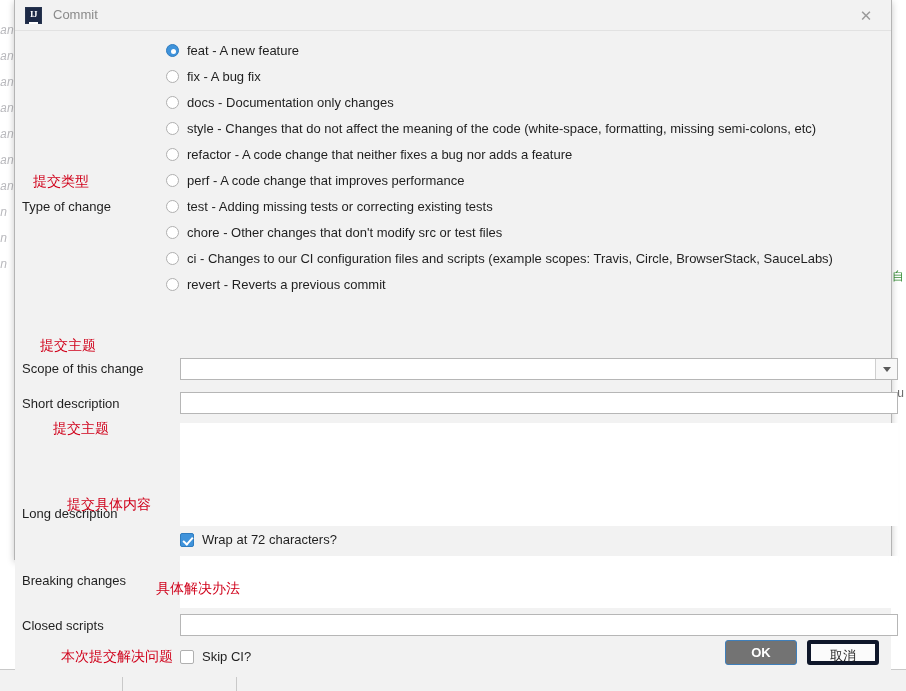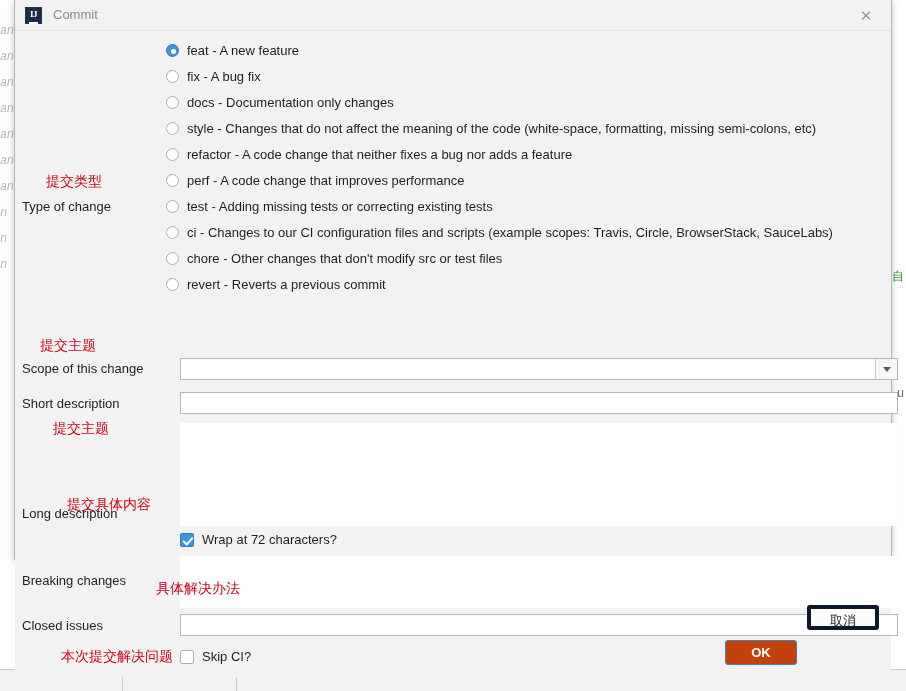--- a/index.html
+++ b/index.html
@@ -259,25 +259,24 @@
   .btn {
     width: 72px; height: 25px;
     font-size: 13px;
     border-radius: 3px;
     cursor: pointer;
     font-family: "Liberation Sans", sans-serif;
     line-height: 23px;
     text-align: center;
   }
   .btn-primary {
-    background: #c2410c;
+    background: #737373;
     border: 1px solid #3f7fba;
     color: #ffffff;
     font-weight: bold;
-    margin-top: 35px;
   }
   .btn-default {
     background: #fbfbfb;
     border: 4px solid #0f172a;
     color: #1f1f1f;
     font-family: "DejaVu Sans", sans-serif;
   }
 </style>
 </head>
 <body>
@@ -307,32 +306,32 @@
 
   <div id="titlebar">
     <div id="app-icon">IJ<i></i></div>
     <div id="dialog-title">Commit</div>
     <div id="close-btn">✕</div>
   </div>
 
   <div id="content">
 
     <div class="field-label" style="top:168px;">Type of change</div>
-    <div class="cn-note" style="left:31px; top:142px;">提交类型</div>
+    <div class="cn-note" style="left:18px; top:142px;">提交类型</div>
 
     <div id="radio-group">
         <div class="radio-row selected"><span class="radio-mark"></span><span class="radio-label">feat - A new feature</span></div>
         <div class="radio-row"><span class="radio-mark"></span><span class="radio-label">fix - A bug fix</span></div>
         <div class="radio-row"><span class="radio-mark"></span><span class="radio-label">docs - Documentation only changes</span></div>
         <div class="radio-row"><span class="radio-mark"></span><span class="radio-label">style - Changes that do not affect the meaning of the code (white-space, formatting, missing semi-colons, etc)</span></div>
         <div class="radio-row"><span class="radio-mark"></span><span class="radio-label">refactor - A code change that neither fixes a bug nor adds a feature</span></div>
         <div class="radio-row"><span class="radio-mark"></span><span class="radio-label">perf - A code change that improves performance</span></div>
         <div class="radio-row"><span class="radio-mark"></span><span class="radio-label">test - Adding missing tests or correcting existing tests</span></div>
+        <div class="radio-row"><span class="radio-mark"></span><span class="radio-label">chore - Other changes that don't modify src or test files</span></div>
         <div class="radio-row"><span class="radio-mark"></span><span class="radio-label">ci - Changes to our CI configuration files and scripts (example scopes: Travis, Circle, BrowserStack, SauceLabs)</span></div>
-        <div class="radio-row"><span class="radio-mark"></span><span class="radio-label">chore - Other changes that don't modify src or test files</span></div>
         <div class="radio-row"><span class="radio-mark"></span><span class="radio-label">revert - Reverts a previous commit</span></div>
       </div>
 
     <div class="field-label" style="top:330px;">Scope of this change</div>
     <div class="cn-note" style="left:25px; top:306px;">提交主题</div>
     <div class="combo-wrap">
       <input class="combo-input" type="text" value="" style="">
       <div class="combo-arrow"></div>
     </div>
 
@@ -345,21 +344,21 @@
     <textarea class="textarea-box" style="left: 165px; top: 392px; width: 718px; height: 103px;"></textarea>
 
     <div class="cbx-row checked" style="left:165px; top:501px;">
       <span class="cbx-mark"></span><span>Wrap at 72 characters?</span>
     </div>
 
     <div class="field-label" style="top:542px;">Breaking changes</div>
     <textarea class="textarea-box" style="left: 165px; top: 525px; width: 718px; height: 52px;"></textarea>
     <div class="cn-note" style="left:141px; top:549px;">具体解决办法</div>
 
-    <div class="field-label" style="top:587px;">Closed issues</div>
+    <div class="field-label" style="top:587px;">Closed scripts</div>
     <input class="text-input" type="text" style="left: 165px; top: 583px; width: 718px; height: 22px;" value="">
 
     <div class="cbx-row" style="left:165px; top:618px;">
       <span class="cbx-mark"></span><span>Skip CI?</span>
     </div>
     <div class="cn-note" style="left:46px; top:617px;">本次提交解决问题</div>
 
     <div id="button-bar">
       <div class="btn btn-primary">OK</div>
       <div class="btn btn-default">取消</div>

